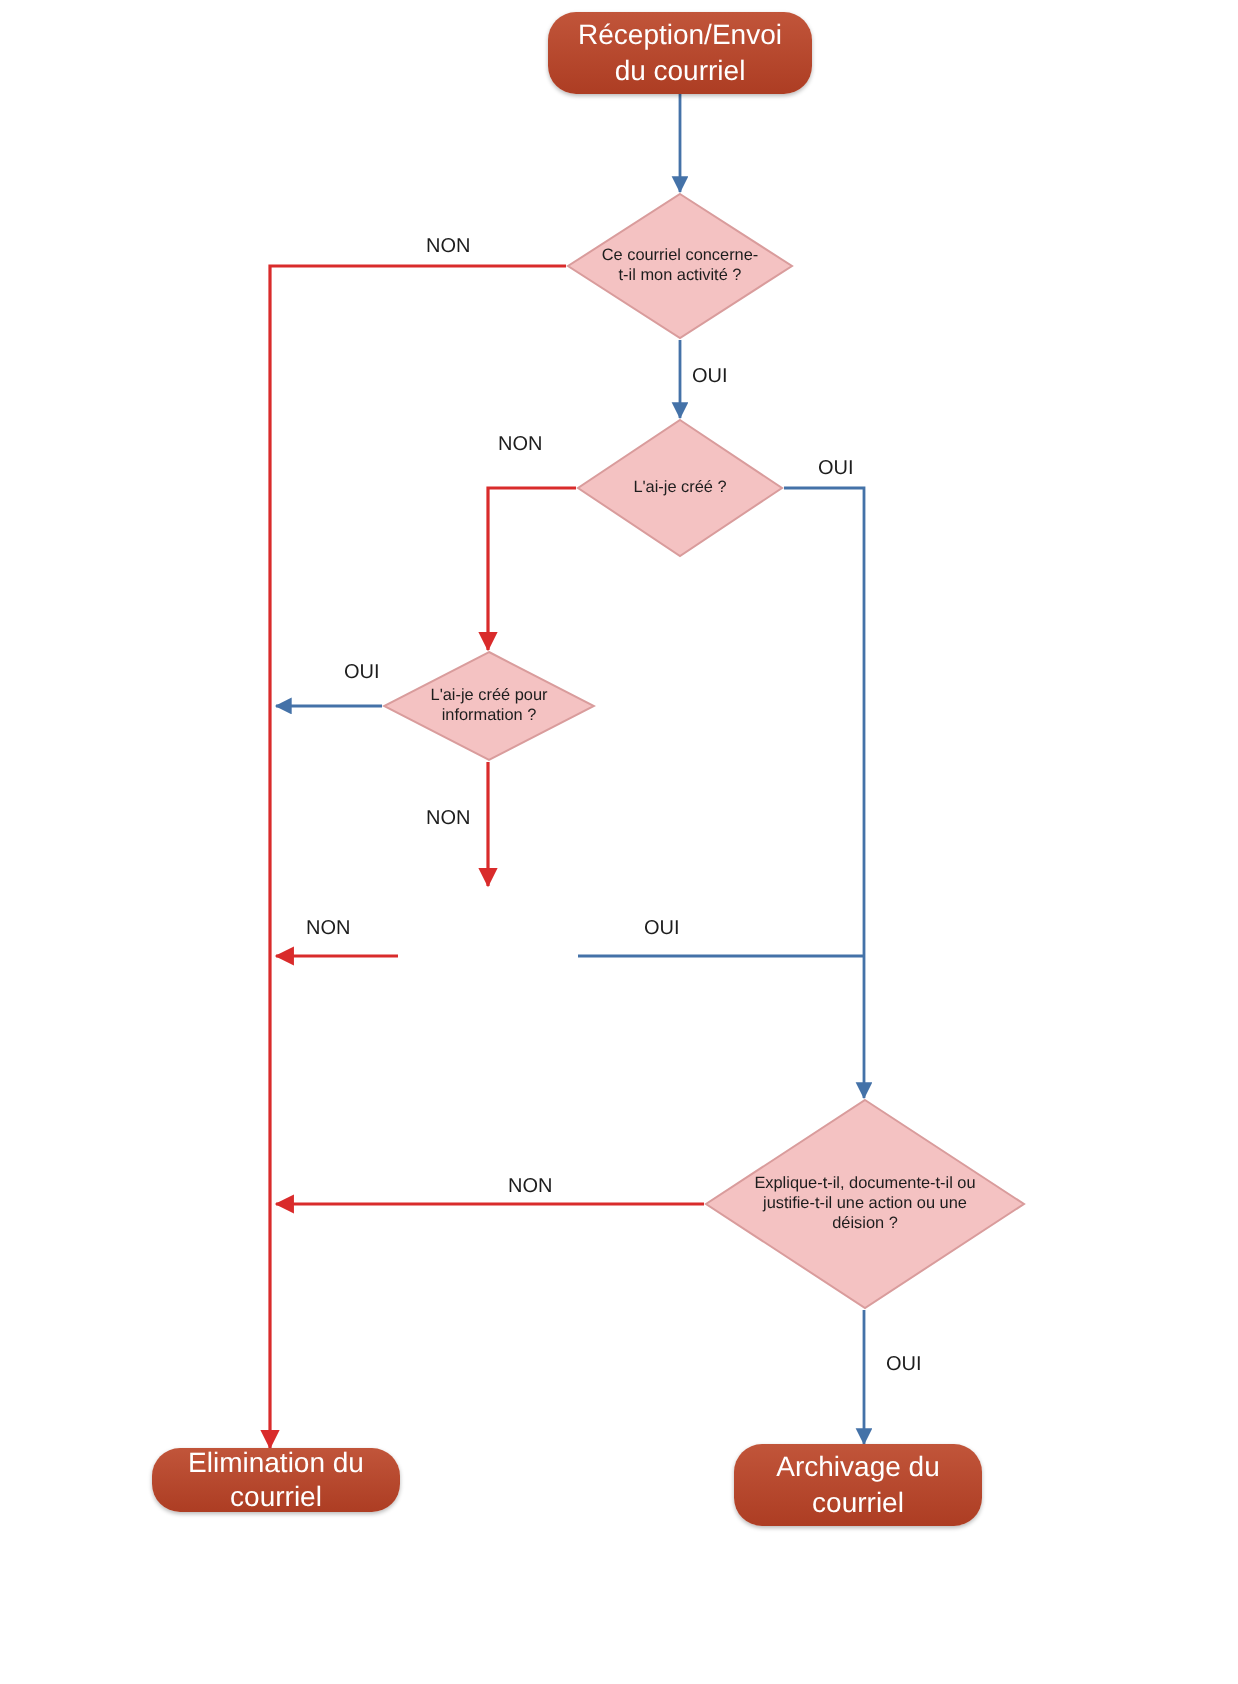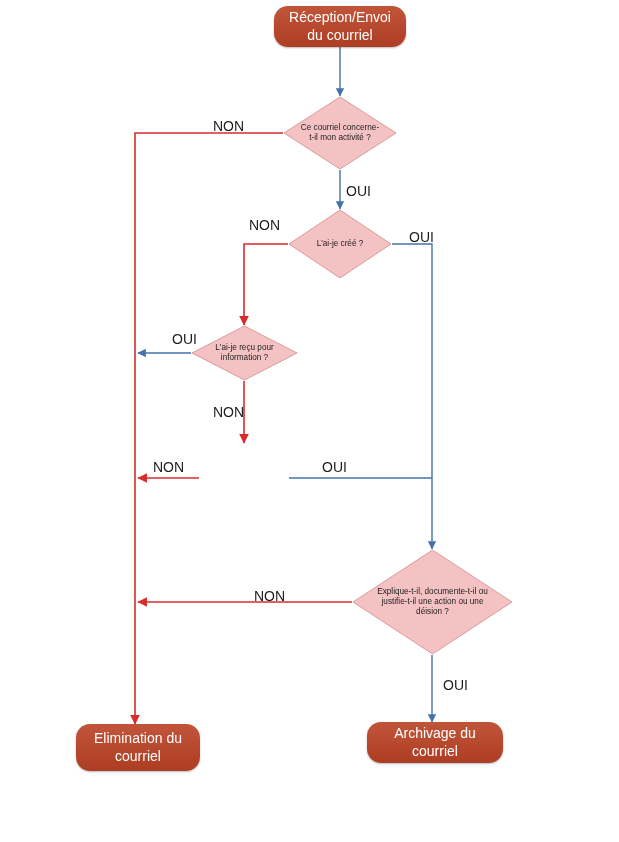--- a/index.html
+++ b/index.html
@@ -65,21 +65,21 @@
     justify-content: center;
     text-align: center;
     font-size: 8.2px;
     color: #1d1d1d;
     line-height: 1.25;
     padding: 0 16px;
     box-sizing: border-box;
   }
   .edge-label {
     position: absolute;
-    font-size: 14px;
+    font-size: 10px;
     color: #1d1d1d;
     white-space: nowrap;
   }
 </style>
 </head>
 <body>
 
 <div id="canvas">
 
   <svg class="edges" viewBox="0 0 619 842">
@@ -130,36 +130,36 @@
     <svg class="decision-shape" viewBox="0 0 104 70" preserveAspectRatio="none">
       <polygon points="52,1 103,35 52,69 1,35" fill="#f4c2c2" stroke="#d99c9c" stroke-width="1"></polygon>
     </svg>
     <div class="decision-label" style="padding:0 12px;text-align:center;">L'ai-je créé ?</div>
   </div>
 
   <div class="decision-wrap" style="left:191px; top:325px; width:107px; height:56px;">
     <svg class="decision-shape" viewBox="0 0 107 56" preserveAspectRatio="none">
       <polygon points="53.5,1 106,28 53.5,55 1,28" fill="#f4c2c2" stroke="#d99c9c" stroke-width="1"></polygon>
     </svg>
-    <div class="decision-label" style="padding:0 11px;">L'ai-je reçu pour information ?</div>
+    <div class="decision-label" style="padding:0 11px;">L'ai-je créé pour information ?</div>
   </div>
 
 
   <div class="decision-wrap" style="left:352px; top:549px; width:161px; height:106px;">
     <svg class="decision-shape" viewBox="0 0 161 106" preserveAspectRatio="none">
       <polygon points="80.5,1 160,53 80.5,105 1,53" fill="#f4c2c2" stroke="#d99c9c" stroke-width="1"></polygon>
     </svg>
     <div class="decision-label" style="padding:0 24px;">Explique-t-il, documente-t-il ou justifie-t-il une action ou une déision ?</div>
   </div>
 
-  <div class="node terminator" style="left:76px; top:724px; width:124px; height:47px;">
+  <div class="node terminator" style="left:76px; top:724px; width:124px; height:32px;">
     <span>Elimination du courriel</span>
   </div>
 
-  <div class="node terminator" style="left:367px; top:722px; width:136px; height:41px;">
+  <div class="node terminator" style="left:367px; top:722px; width:124px; height:41px;">
     <span>Archivage du courriel</span>
   </div>
 
   <div class="edge-label" style="left:213px; top:118px;">NON</div>
   <div class="edge-label" style="left:346px; top:183px;">OUI</div>
   <div class="edge-label" style="left:249px; top:217px;">NON</div>
   <div class="edge-label" style="left:409px; top:229px;">OUI</div>
   <div class="edge-label" style="left:172px; top:331px;">OUI</div>
   <div class="edge-label" style="left:213px; top:404px;">NON</div>
   <div class="edge-label" style="left:153px; top:459px;">NON</div>

